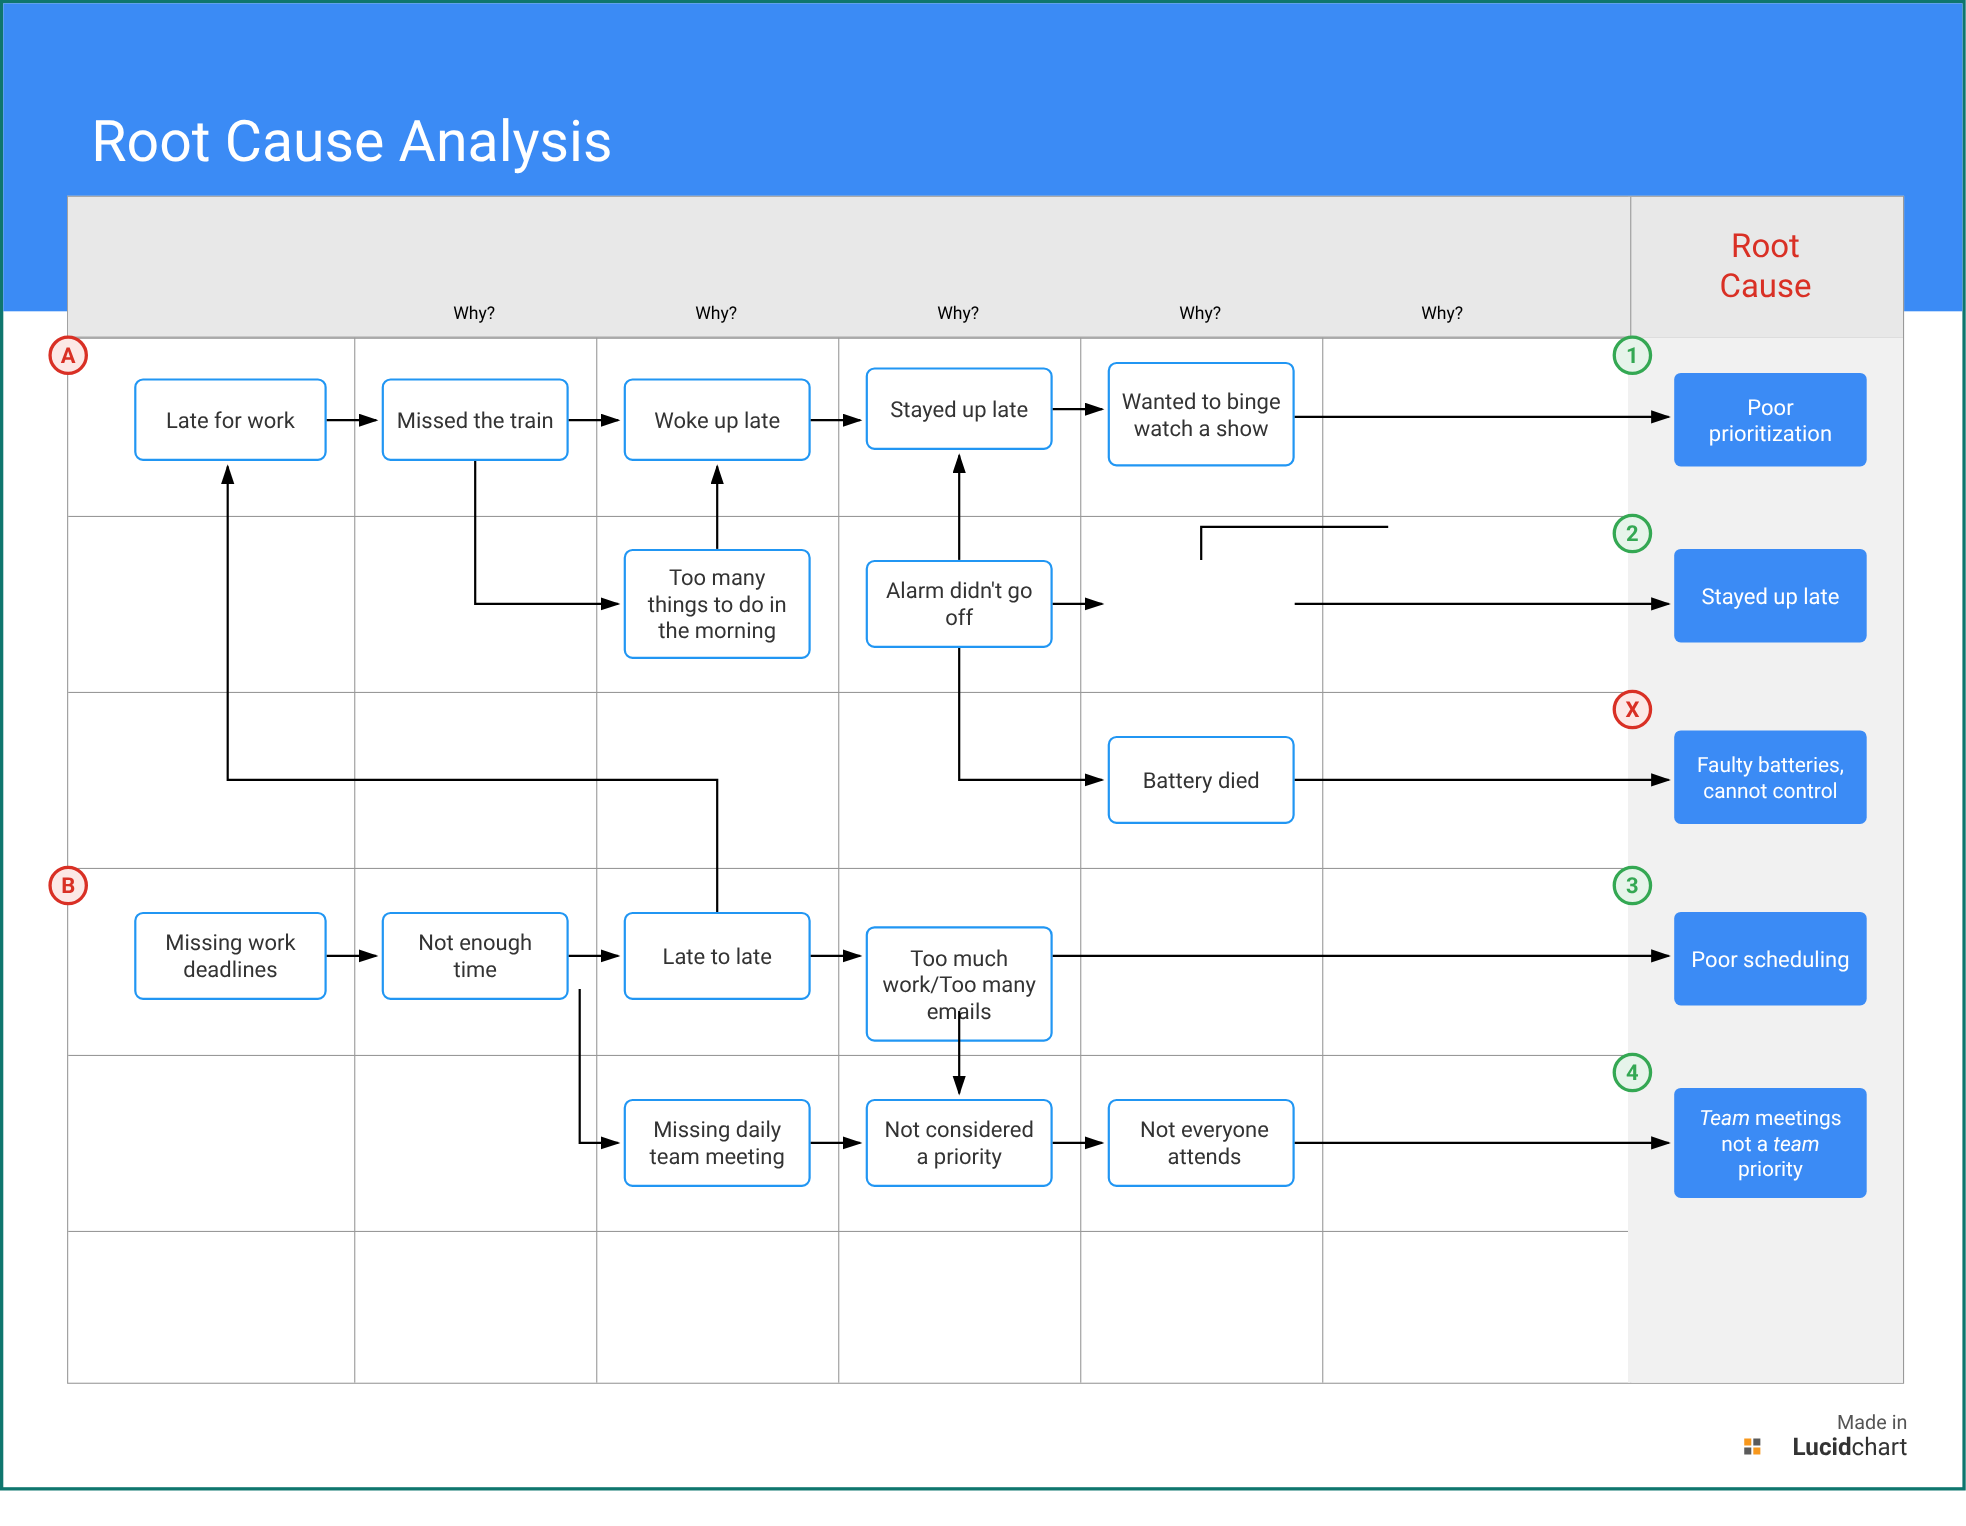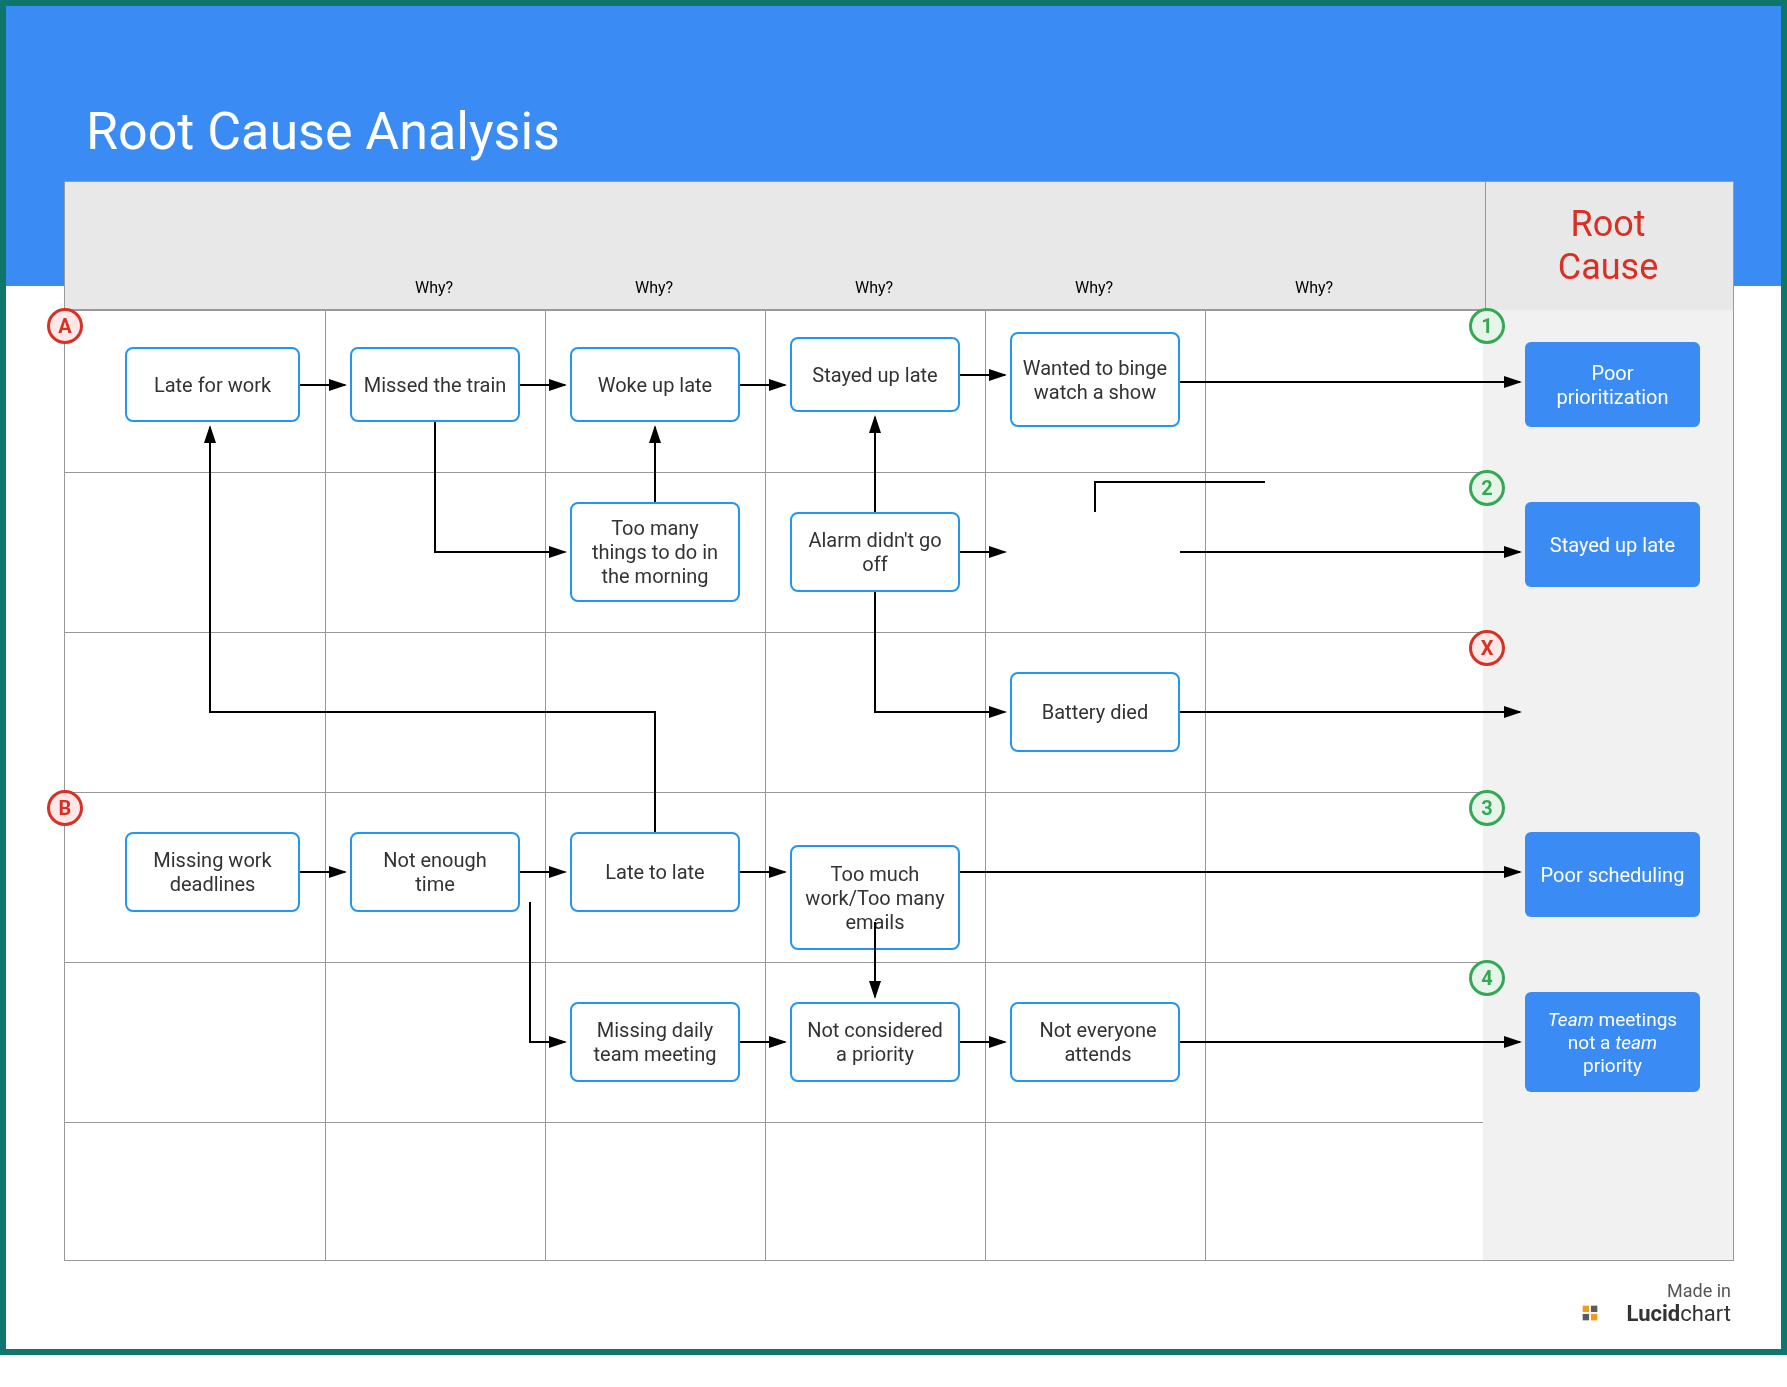--- a/index.html
+++ b/index.html
@@ -1,23 +1,23 @@
 <!DOCTYPE html>
 <html><head>
 <meta charset="utf-8">
 <style>
   * { box-sizing: border-box; margin: 0; padding: 0; }
   body { font-family: -apple-system, BlinkMacSystemFont, "Segoe UI", Roboto, Helvetica, Arial, sans-serif; background: #fff; }
-  .page { width: 1787px; height: 1355px; border: 6px solid #0f766e; position: relative; background: #fff; }
+  .page { width: 1787px; height: 1355px; border: 3px solid #0f766e; position: relative; background: #fff; }
   .blue-header { position: absolute; left: 0; top: 0; width: 100%; height: 280px; background: #3b8bf5; }
   .title { position: absolute; left: 80px; top: 95px; color: #fff; font-size: 52px; font-weight: 400; }
   .canvas { position: absolute; left: 58px; top: 175px; width: 1670px; height: 1080px; background: #fff; border: 1px solid #999; }
 
   .grid-header { position: absolute; top: 0; height: 128px; background: #e8e8e8; border-bottom: 1px solid #999; }
-  .root-cause-header { position: absolute; top: 0; right: 0; width: 250px; height: 128px; background: #e8e8e8; display:flex; align-items:center; justify-content:center; color:#d93025; font-size:36px; text-align:center; line-height:1.2; }
+  .root-cause-header { position: absolute; top: 0; right: 0; width: 250px; height: 128px; background: #e8e8e8; display:flex; align-items:center; justify-content:center; color:#d93025; font-size:30px; text-align:center; line-height:1.2; }
   .why { position:absolute; }
 
   
   .vline { position:absolute; top:128px; bottom:0; width:1px; background:#999; }
   .hline { position:absolute; left:0; right:0; height:1px; background:#999; }
 
   .node { position:absolute; border:2px solid #2196f3; border-radius:8px; background:#fff; display:flex; align-items:center; justify-content:center; text-align:center; font-size:20px; color:#333; padding:6px 10px; }
   .rootnode { position:absolute; background:#3b8bf5; border-radius:6px; color:#fff; display:flex; align-items:center; justify-content:center; text-align:center; font-size:20px; padding:8px 12px; }
 
   .badge { position:absolute; width:36px; height:36px; border-radius:50%; display:flex; align-items:center; justify-content:center; font-weight:700; font-size:20px; }
@@ -91,20 +91,21 @@
     <div class="node" style="left:285px; top:650px; width:170px; height:80px;">Not enough time</div>
     <div class="node" style="left:505px; top:650px; width:170px; height:80px;">Late to late</div>
     <div class="node" style="left:725px; top:635px; width:170px; height:105px;margin-top:28px;">Too much work/Too many emails</div>
 
     <div class="node" style="left:505px; top:820px; width:170px; height:80px;">Missing daily team meeting</div>
     <div class="node" style="left:725px; top:820px; width:170px; height:80px;">Not considered a priority</div>
     <div class="node" style="left:945px; top:820px; width:170px; height:80px;padding-left:16px;">Not everyone attends</div>
 
     <div class="rootnode" style="left:1460px; top:160px; width:175px; height:85px;">Poor prioritization</div>
     <div class="rootnode" style="left:1460px; top:320px; width:175px; height:85px;">Stayed up late</div>
+    <div class="rootnode" style="left:1460px; top:485px; width:175px; height:85px; font-size:19px;">Faulty batteries, cannot control</div>
     <div class="rootnode" style="left:1460px; top:650px; width:175px; height:85px;">Poor scheduling</div>
     <div class="rootnode" style="left:1460px; top:810px; width:175px; height:100px; font-size:19px;">
         <span id="r4-html"><i>Team</i> meetings not a <i>team</i> priority</span>
       </div>
 
     <svg class="arrows">
       <defs>
         <marker id="ah" markerWidth="10" markerHeight="10" refX="8" refY="3" orient="auto">
           <path d="M0,0 L0,6 L9,3 z" fill="#000"></path>
         </marker>

